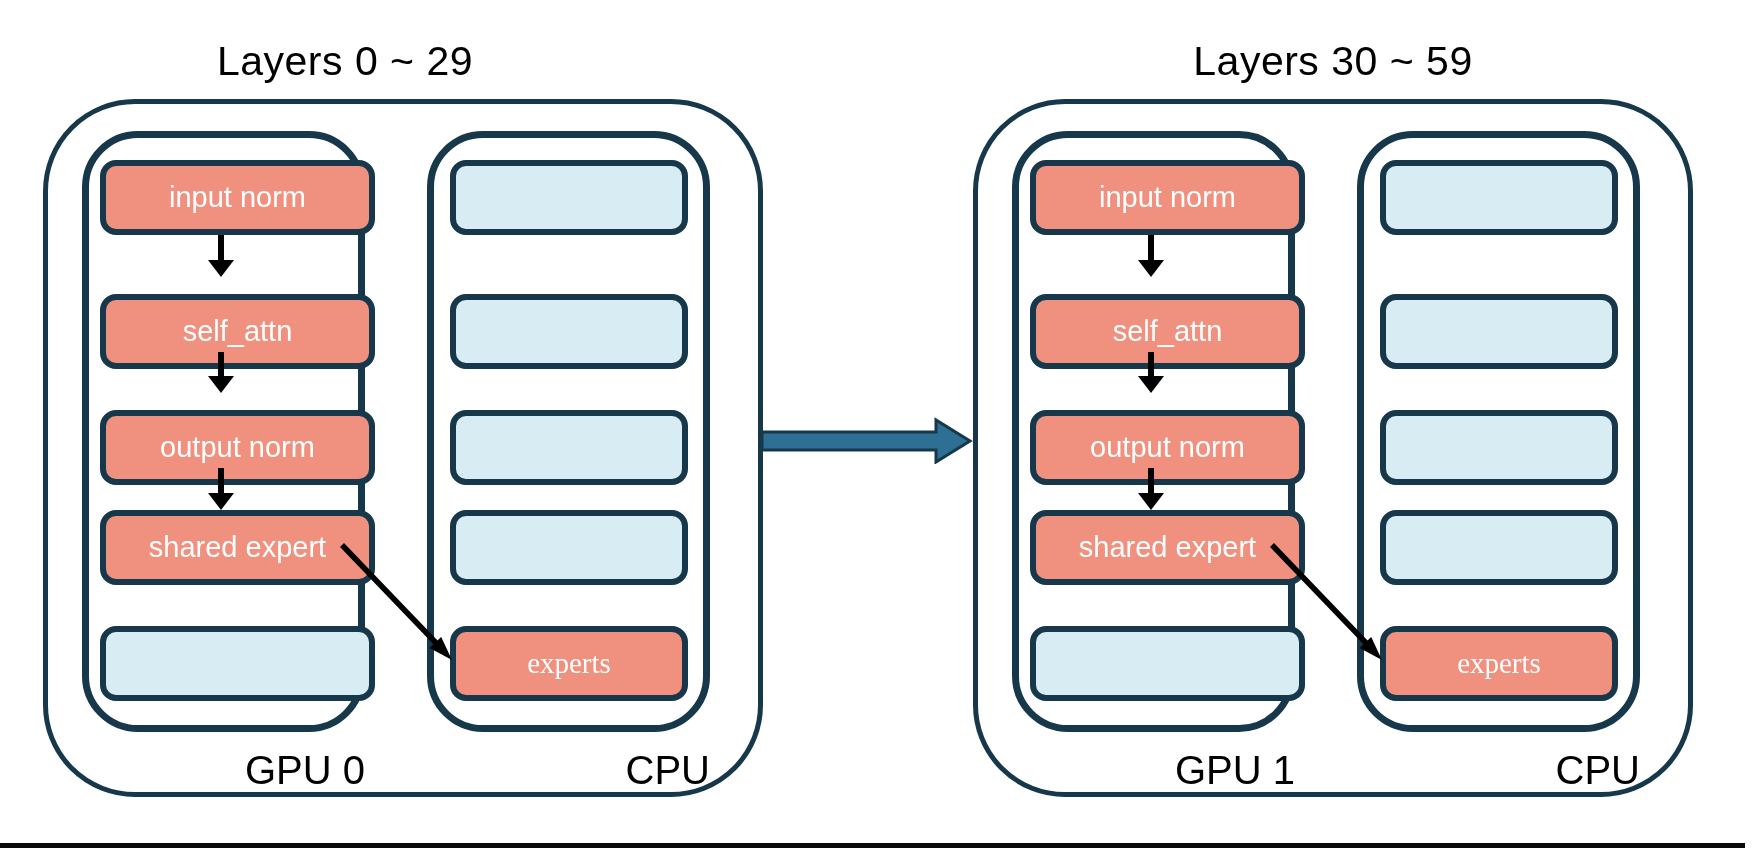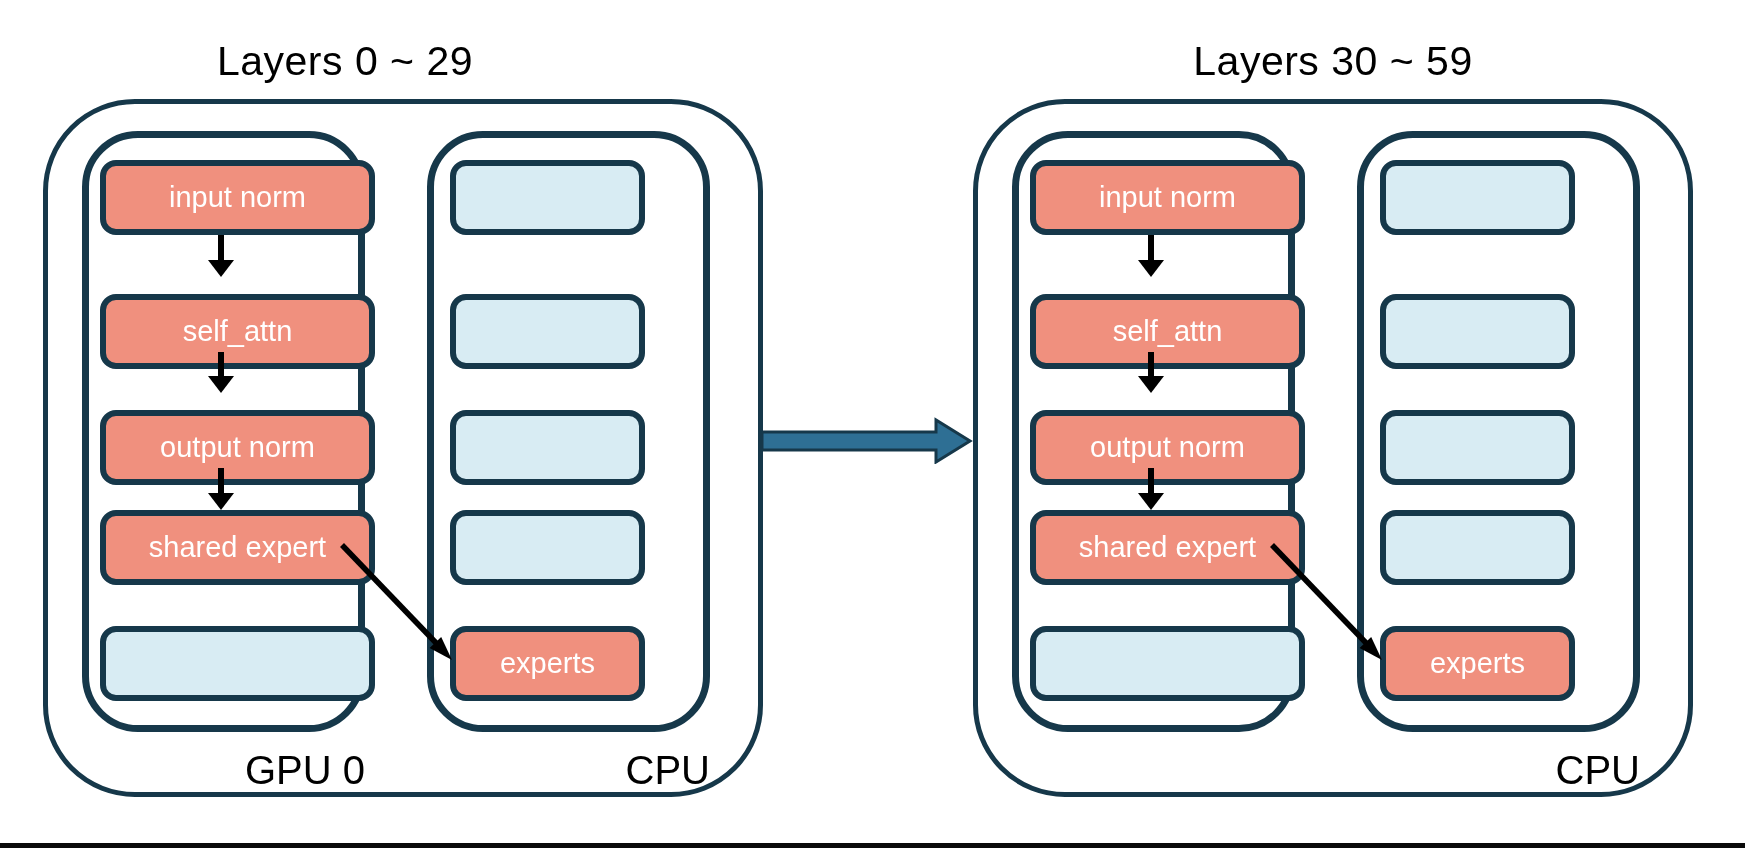--- a/index.html
+++ b/index.html
@@ -28,21 +28,21 @@
     border:5px solid var(--navy);border-radius:92px;background:#ffffff;}
   .inner-rect{position:absolute;top:131px;width:283px;height:601px;
     border:7px solid var(--navy);border-radius:56px;background:#ffffff;}
   .inner-rect.gpu{left:82px;}
   .inner-rect.cpu{left:427px;}
 
   .box{position:absolute;height:75px;border:6px solid var(--navy);
     border-radius:16px;display:flex;align-items:center;justify-content:center;
     font-size:29px;color:#ffffff;}
   .box.gpu{left:100px;width:275px;}
-  .box.cpu{left:450px;width:195px;}
+  .box.cpu{left:450px;width:238px;font-family:Liberation Serif, serif;}
   .box.active{background:var(--salmon);}
   .box.idle{background:var(--blue-light);}
   .r0{top:160px;}.r1{top:294px;}.r2{top:410px;}.r3{top:510px;}.r4{top:626px;}
 
   .varrow{position:absolute;left:208px;width:26px;}
   .varrow .shaft{position:absolute;left:10px;top:0;width:6px;background:#000;}
   .varrow .head{position:absolute;left:0;width:0;height:0;
     border-left:13px solid transparent;border-right:13px solid transparent;
     border-top:17px solid #000;}
   .va0{top:235px;height:42px;}
@@ -143,20 +143,21 @@
     <div class="varrow va2">
         <div class="shaft"></div>
         <div class="head"></div>
       </div>
 
     <svg class="diag-arrow" viewBox="0 0 130 135">
       <line x1="7" y1="10" x2="104" y2="111"></line>
       <polygon points="117,125 94.6,113.1 106.2,102.1"></polygon>
     </svg>
 
+    <div class="col-label gpu">GPU 1</div>
     <div class="col-label cpu">CPU</div>
   </div>
 
   <svg class="transfer-arrow" viewBox="0 0 216 56">
     <polygon points="4,24 178,24 178,12 212,33 178,54 178,42 4,42"></polygon>
   </svg>
 
   <div class="bottom-bar"></div>
 </div>
 

